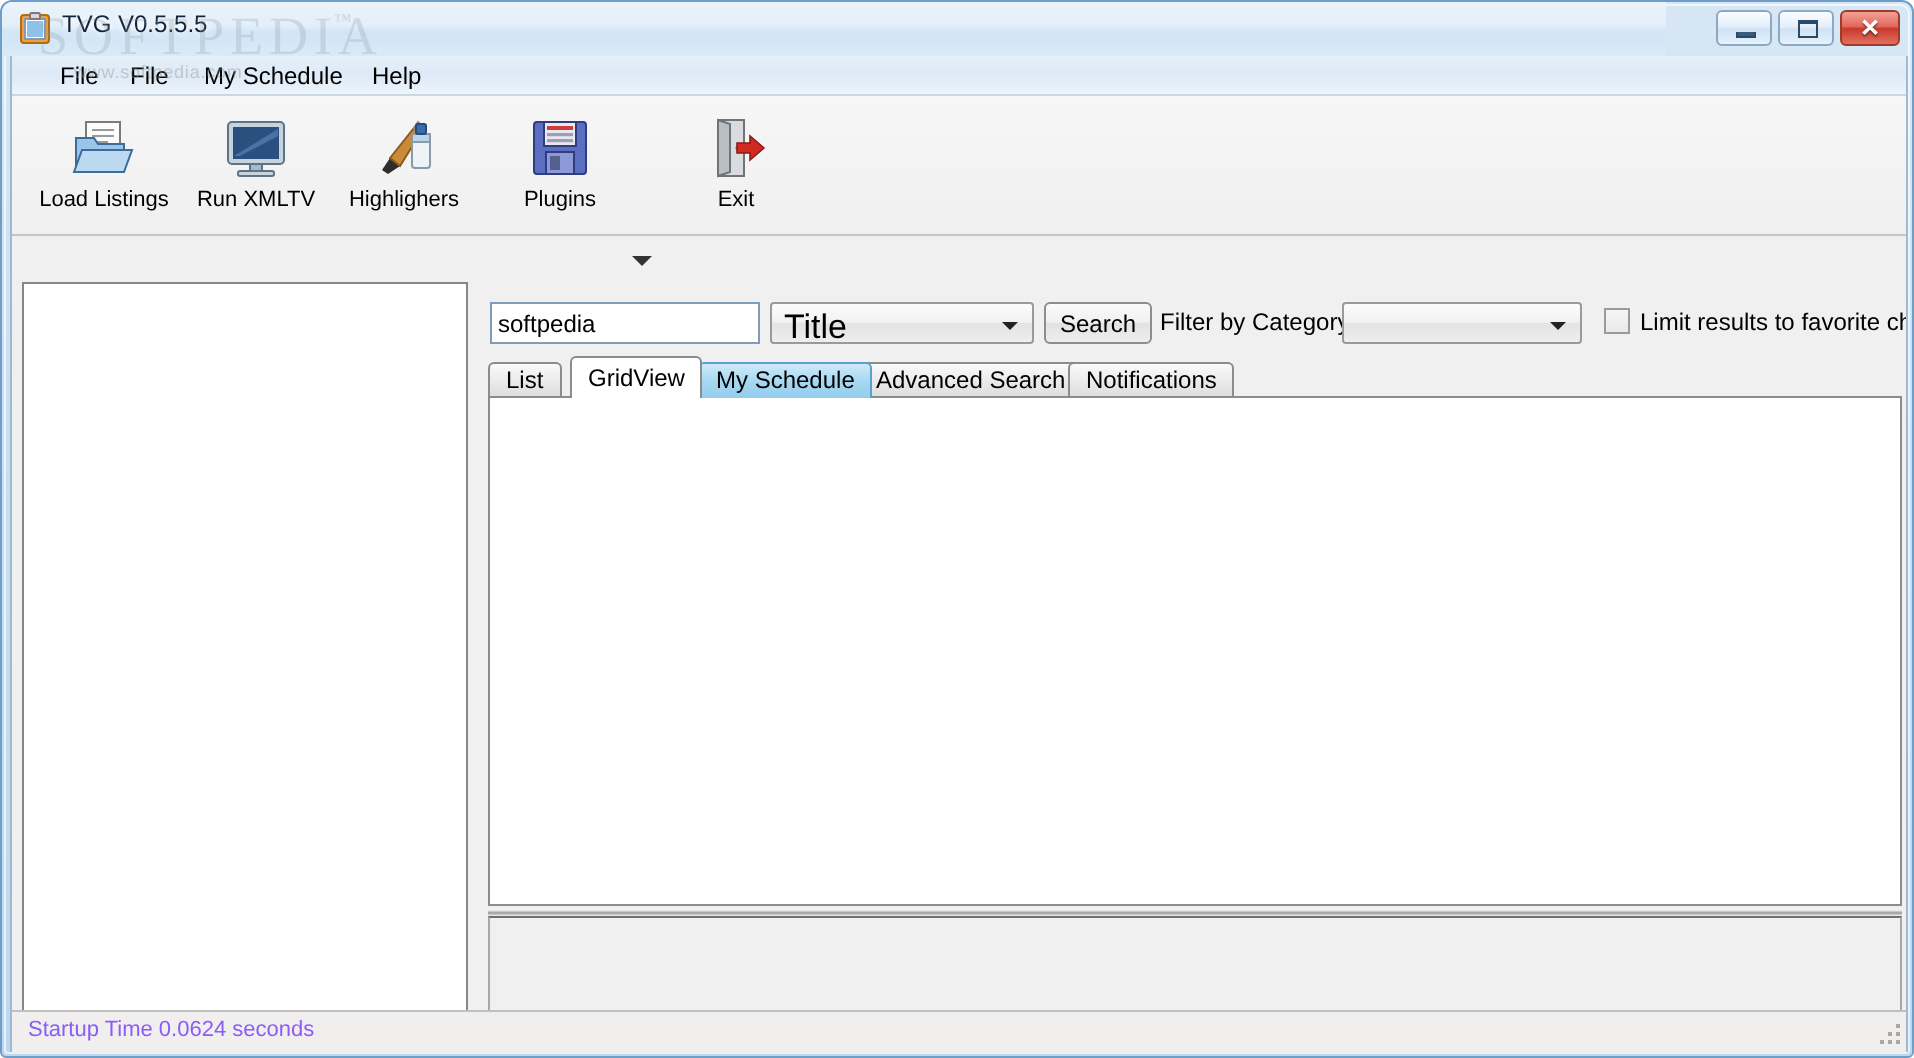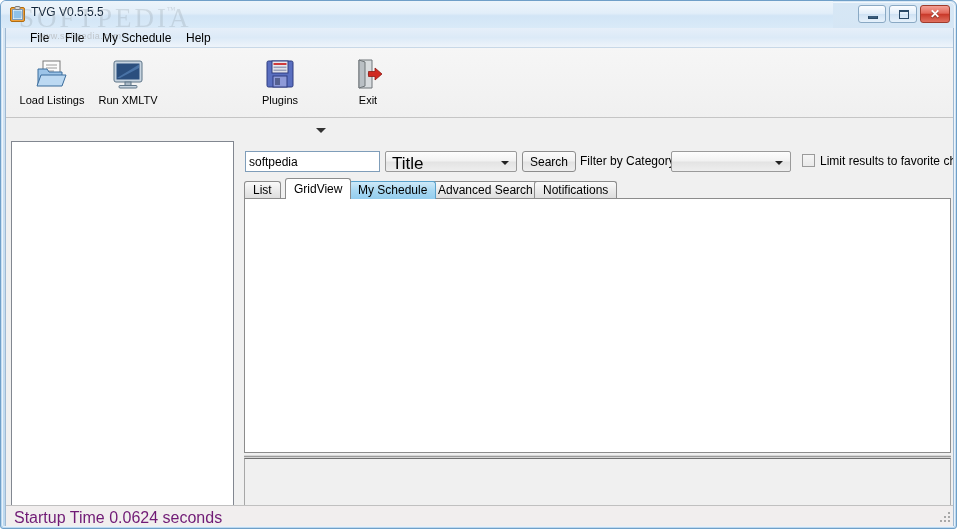--- a/index.html
+++ b/index.html
@@ -280,21 +280,21 @@
 
   
   #statusbar {
     position: absolute; left: 0; bottom: 0;
     width: 949px; height: 21px;
     background: #f1eeee;
     border-top: 1px solid #c0c0c0;
   }
   #status-text {
     position: absolute; left: 8px; top: 3px;
-    font-size: 16px; color: #701a75; white-space: nowrap;
+    font-size: 11px; color: #8b5cf6; white-space: nowrap;
   }
   #resize-grip {
     position: absolute; right: 3px; bottom: 2px;
     width: 13px; height: 13px;
   }
   .grip-dot {
     position: absolute; width: 2px; height: 2px;
     background: #a8a8a8;
   }
 
@@ -385,20 +385,33 @@
             <rect x="3" y="4" width="28" height="21" rx="2" fill="#c7d4e0" stroke="#5d7487"></rect>
             <rect x="5.5" y="6.5" width="23" height="16" fill="#2b4f7e"></rect>
             <path d="M6 21 L28 7.5 L28 11 L9 21 Z" fill="#4f79ad" opacity="0.85"></path>
             <rect x="14" y="25" width="6" height="4" fill="#aab9c6" stroke="#5d7487"></rect>
             <rect x="8" y="28.5" width="18" height="2.5" rx="1" fill="#c7d4e0" stroke="#5d7487"></rect>
           </svg>
         </span>
         <span class="lbl">Run XMLTV</span>
       </div>
 
+      <div class="tbtn" id="tb-highlight">
+        <span class="ico">
+          <svg width="34" height="34" viewBox="0 0 34 34">
+            <path d="M6 28 L10 22 L15 26 L9 30 Z" fill="#2d2d2d"></path>
+            <path d="M10 22 L22 7 L25 10 L15 26 Z" fill="#c98b3a" stroke="#8a5a1e"></path>
+            <path d="M22 7 L24 4 L27 7 L25 10 Z" fill="#dcdcdc" stroke="#8d8d8d"></path>
+            <rect x="21" y="10" width="9" height="17" rx="1.5" fill="#eef3f7" stroke="#8a9aa8"></rect>
+            <rect x="21" y="10" width="9" height="4" fill="#bcd4e8" stroke="#8a9aa8"></rect>
+            <rect x="23" y="5" width="5" height="5" rx="1" fill="#3b6ca8" stroke="#264a78"></rect>
+          </svg>
+        </span>
+        <span class="lbl">Highlighers</span>
+      </div>
 
       <div class="tbtn" id="tb-plugins">
         <span class="ico">
           <svg width="34" height="34" viewBox="0 0 34 34">
             <rect x="4" y="4" width="26" height="26" rx="1.5" fill="#5a6fc0" stroke="#2e3d80"></rect>
             <rect x="9" y="4" width="16" height="12" fill="#e8e8ee" stroke="#2e3d80"></rect>
             <rect x="10.5" y="6" width="13" height="2" fill="#d03b3b"></rect>
             <rect x="10.5" y="9.5" width="13" height="1.6" fill="#9aa0b8"></rect>
             <rect x="10.5" y="12.5" width="13" height="1.6" fill="#9aa0b8"></rect>
             <rect x="10" y="19" width="14" height="11" fill="#8e9ad8" stroke="#2e3d80"></rect>

